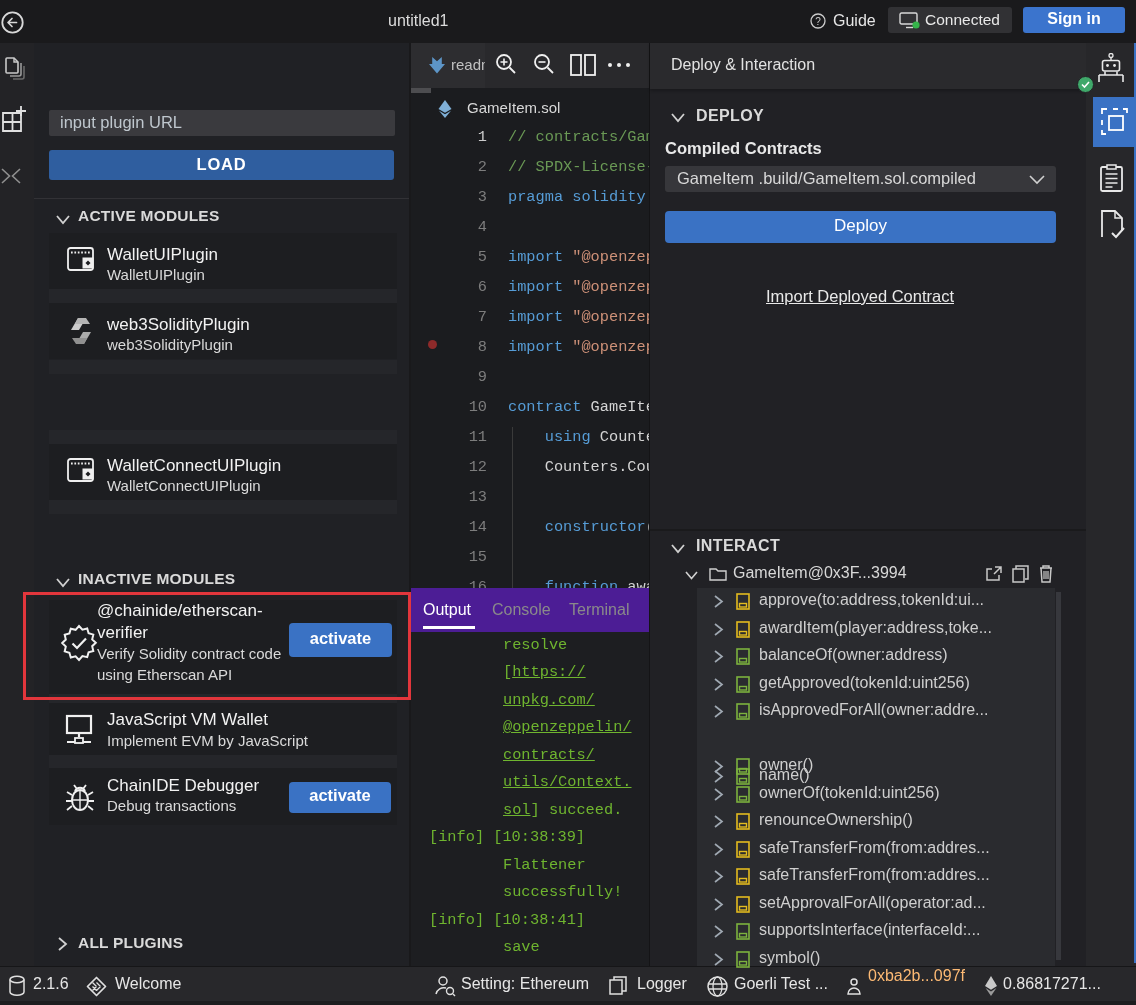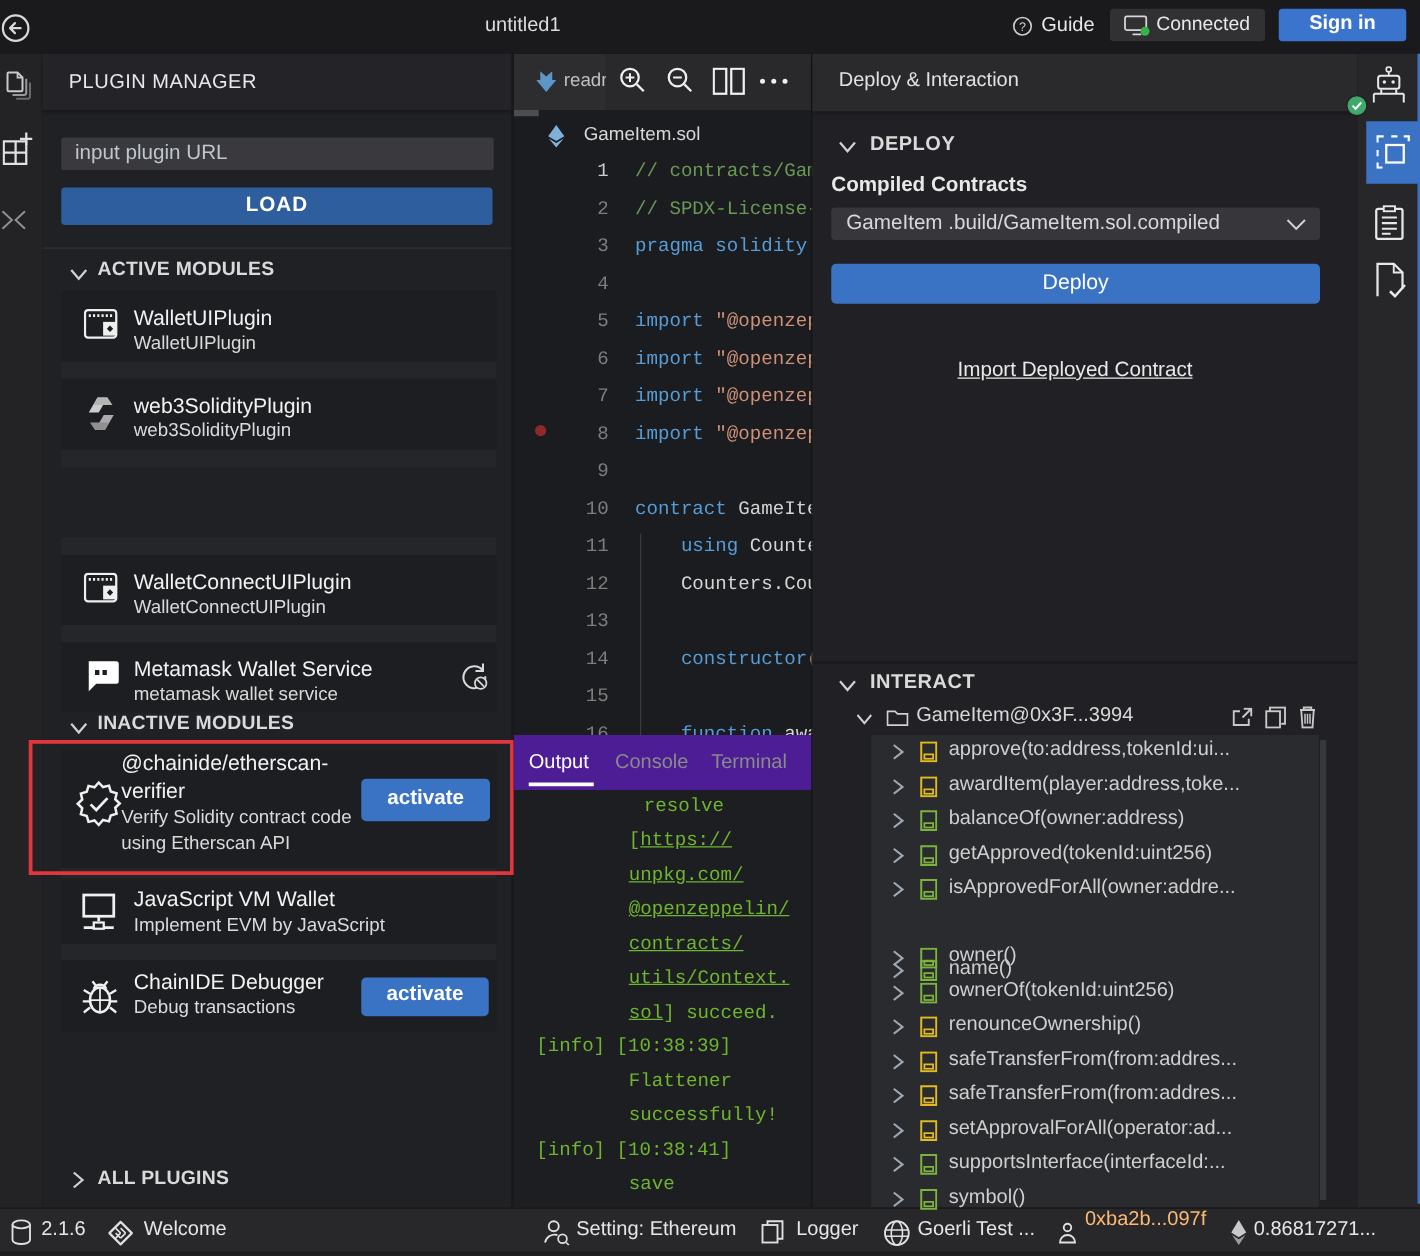--- a/index.html
+++ b/index.html
@@ -49,23 +49,20 @@
     <path d="M19 1 v10 M14 6 h10" fill="none" stroke="#e0e0e0" stroke-width="1.8"></path>
   </svg>
   <svg class="abs" style="left:0px;top:122px" width="22" height="22" viewBox="0 0 22 22">
     <path d="M2 4 L9.5 11 L2 18" fill="none" stroke="#8f8f8f" stroke-width="1.6"></path>
     <path d="M20 4 L12.5 11 L20 18" fill="none" stroke="#8f8f8f" stroke-width="1.6"></path>
   </svg>
 </div>
 
 <div class="abs" style="left:34px;top:43px;width:375px;height:923px;background:#202125;">
 
-  <div class="abs" style="left:0;top:0;width:375px;height:45px;background:#242428;box-shadow:0 2px 3px rgba(0,0,0,0.25);">
-    <div class="abs" style="left:21px;top:14px;font-size:16px;color:#e8e8e8;letter-spacing:0.4px;">PLUGIN MANAGER</div>
-  </div>
 
   <div class="abs" style="left:15px;top:67px;width:346px;height:26px;background:#3a3a3e;border-radius:2px;">
     <div class="abs" style="left:11px;top:3px;font-size:16.5px;color:#bfc7ce;">input plugin URL</div>
   </div>
 
   <div class="abs" style="left:15px;top:107px;width:345px;height:30px;background:#2f5e9f;border-radius:3px;text-align:center;">
     <div style="font-size:16.5px;font-weight:bold;color:#ffffff;padding-top:5px;letter-spacing:0.8px;">LOAD</div>
   </div>
   <div class="abs" style="left:0;top:155px;width:375px;height:1px;background:#323236;"></div>
 
@@ -106,35 +103,20 @@
     <svg class="abs" style="left:18px;top:14px" width="28" height="26" viewBox="0 0 28 26">
       <rect x="1" y="1" width="25" height="22" rx="2.5" fill="none" stroke="#efefef" stroke-width="1.8"></rect>
       <path d="M4 5.5 h19" stroke="#efefef" stroke-width="2.2" stroke-dasharray="1.7 1.7"></path>
       <rect x="15.5" y="10.5" width="11" height="11" fill="#efefef"></rect>
       <rect x="19.2" y="14.2" width="3.6" height="3.6" fill="#1d1e21" transform="rotate(45 21 16)"></rect>
     </svg>
     <div class="abs" style="left:58px;top:12px;font-size:17px;color:#f2f2f2;">WalletConnectUIPlugin</div>
     <div class="abs" style="left:58px;top:33px;font-size:15px;color:#dadada;">WalletConnectUIPlugin</div>
   </div>
 
-  <div class="abs" style="left:15px;top:471px;width:348px;height:56px;background:#1d1e21;">
-    <svg class="abs" style="left:19px;top:13px" width="28" height="28" viewBox="0 0 28 28">
-      <path d="M3 2 h22 a2 2 0 0 1 2 2 v14 a2 2 0 0 1 -2 2 h-16 l-6 6 z" fill="#ffffff"></path>
-      <rect x="8" y="9" width="3.5" height="4" fill="#1d1e21"></rect>
-      <rect x="14" y="9" width="3.5" height="4" fill="#1d1e21"></rect>
-    </svg>
-    <div class="abs" style="left:58px;top:12px;font-size:17px;color:#f2f2f2;">Metamask Wallet Service</div>
-    <div class="abs" style="left:58px;top:33px;font-size:15px;color:#dadada;">metamask wallet service</div>
-    <svg class="abs" style="left:318px;top:15px" width="24" height="24" viewBox="0 0 26 26">
-      <path d="M21 8 A9.5 9.5 0 1 0 23 13" fill="none" stroke="#d8d8d8" stroke-width="1.8"></path>
-      <path d="M21 2 v6.5 h-6.5" fill="none" stroke="#d8d8d8" stroke-width="1.8"></path>
-      <circle cx="19" cy="19" r="5" fill="#1d1e21" stroke="#d8d8d8" stroke-width="1.5"></circle>
-      <path d="M16 16 L22 22" stroke="#d8d8d8" stroke-width="1.5"></path>
-    </svg>
-  </div>
 
   <svg class="abs" style="left:21px;top:534px" width="16" height="12" viewBox="0 0 16 12">
         <path d="M2 2 L8 9 L14 2" fill="none" stroke="#d0d0d0" stroke-width="1.8"></path>
       </svg>
   <div class="abs" style="left:44px;top:527px;font-size:15.5px;font-weight:bold;color:#dadada;letter-spacing:0.2px;text-align:center;">INACTIVE MODULES</div>
 
   <div class="abs" style="left:15px;top:651px;width:348px;height:9px;background:#25262a;"></div>
   <div class="abs" style="left:15px;top:712px;width:348px;height:13px;background:#25262a;"></div>
 
   <div class="abs" style="left:15px;top:557px;width:348px;height:94px;background:#1d1e21;">
@@ -249,21 +231,21 @@
 </div>
 
 <div class="abs" style="left:411px;top:588px;width:239px;height:378px;background:#1d1e21;overflow:hidden;">
   <div class="abs" style="left:0;top:0;width:239px;height:44px;background:#4c1d95;">
     <div class="abs" style="left:12px;top:13px;font-size:16px;color:#ffffff;">Output</div>
     <div class="abs" style="left:81px;top:13px;font-size:16px;color:#8a8a8a;">Console</div>
     <div class="abs" style="left:158px;top:13px;font-size:16px;color:#8a8a8a;">Terminal</div>
     <div class="abs" style="left:12px;top:38px;width:52px;height:2.5px;background:#ffffff;"></div>
   </div>
   <div class="mono abs" style="left:0;top:44px;width:239px;font-size:15.3px;line-height:27.5px;color:#6fb52f;white-space:pre;">
-<div class="abs" style="left:104px;top:0px">resolve</div>
+<div class="abs" style="left:92px;top:0px">resolve</div>
 <div class="abs" style="left:92px;top:27px">[<span style="text-decoration:underline">https://</span></div>
 <div class="abs" style="left:92px;top:55px"><span style="text-decoration:underline">unpkg.com/</span></div>
 <div class="abs" style="left:92px;top:82px"><span style="text-decoration:underline">@openzeppelin/</span></div>
 <div class="abs" style="left:92px;top:110px"><span style="text-decoration:underline">contracts/</span></div>
 <div class="abs" style="left:92px;top:137px"><span style="text-decoration:underline">utils/Context.</span></div>
 <div class="abs" style="left:92px;top:165px"><span style="text-decoration:underline">sol</span>] succeed.</div>
 <div class="abs" style="left:18px;top:192px">[info] [10:38:39]</div>
 <div class="abs" style="left:92px;top:220px">Flattener</div>
 <div class="abs" style="left:92px;top:247px">successfully!</div>
 <div class="abs" style="left:18px;top:275px">[info] [10:38:41]</div>

